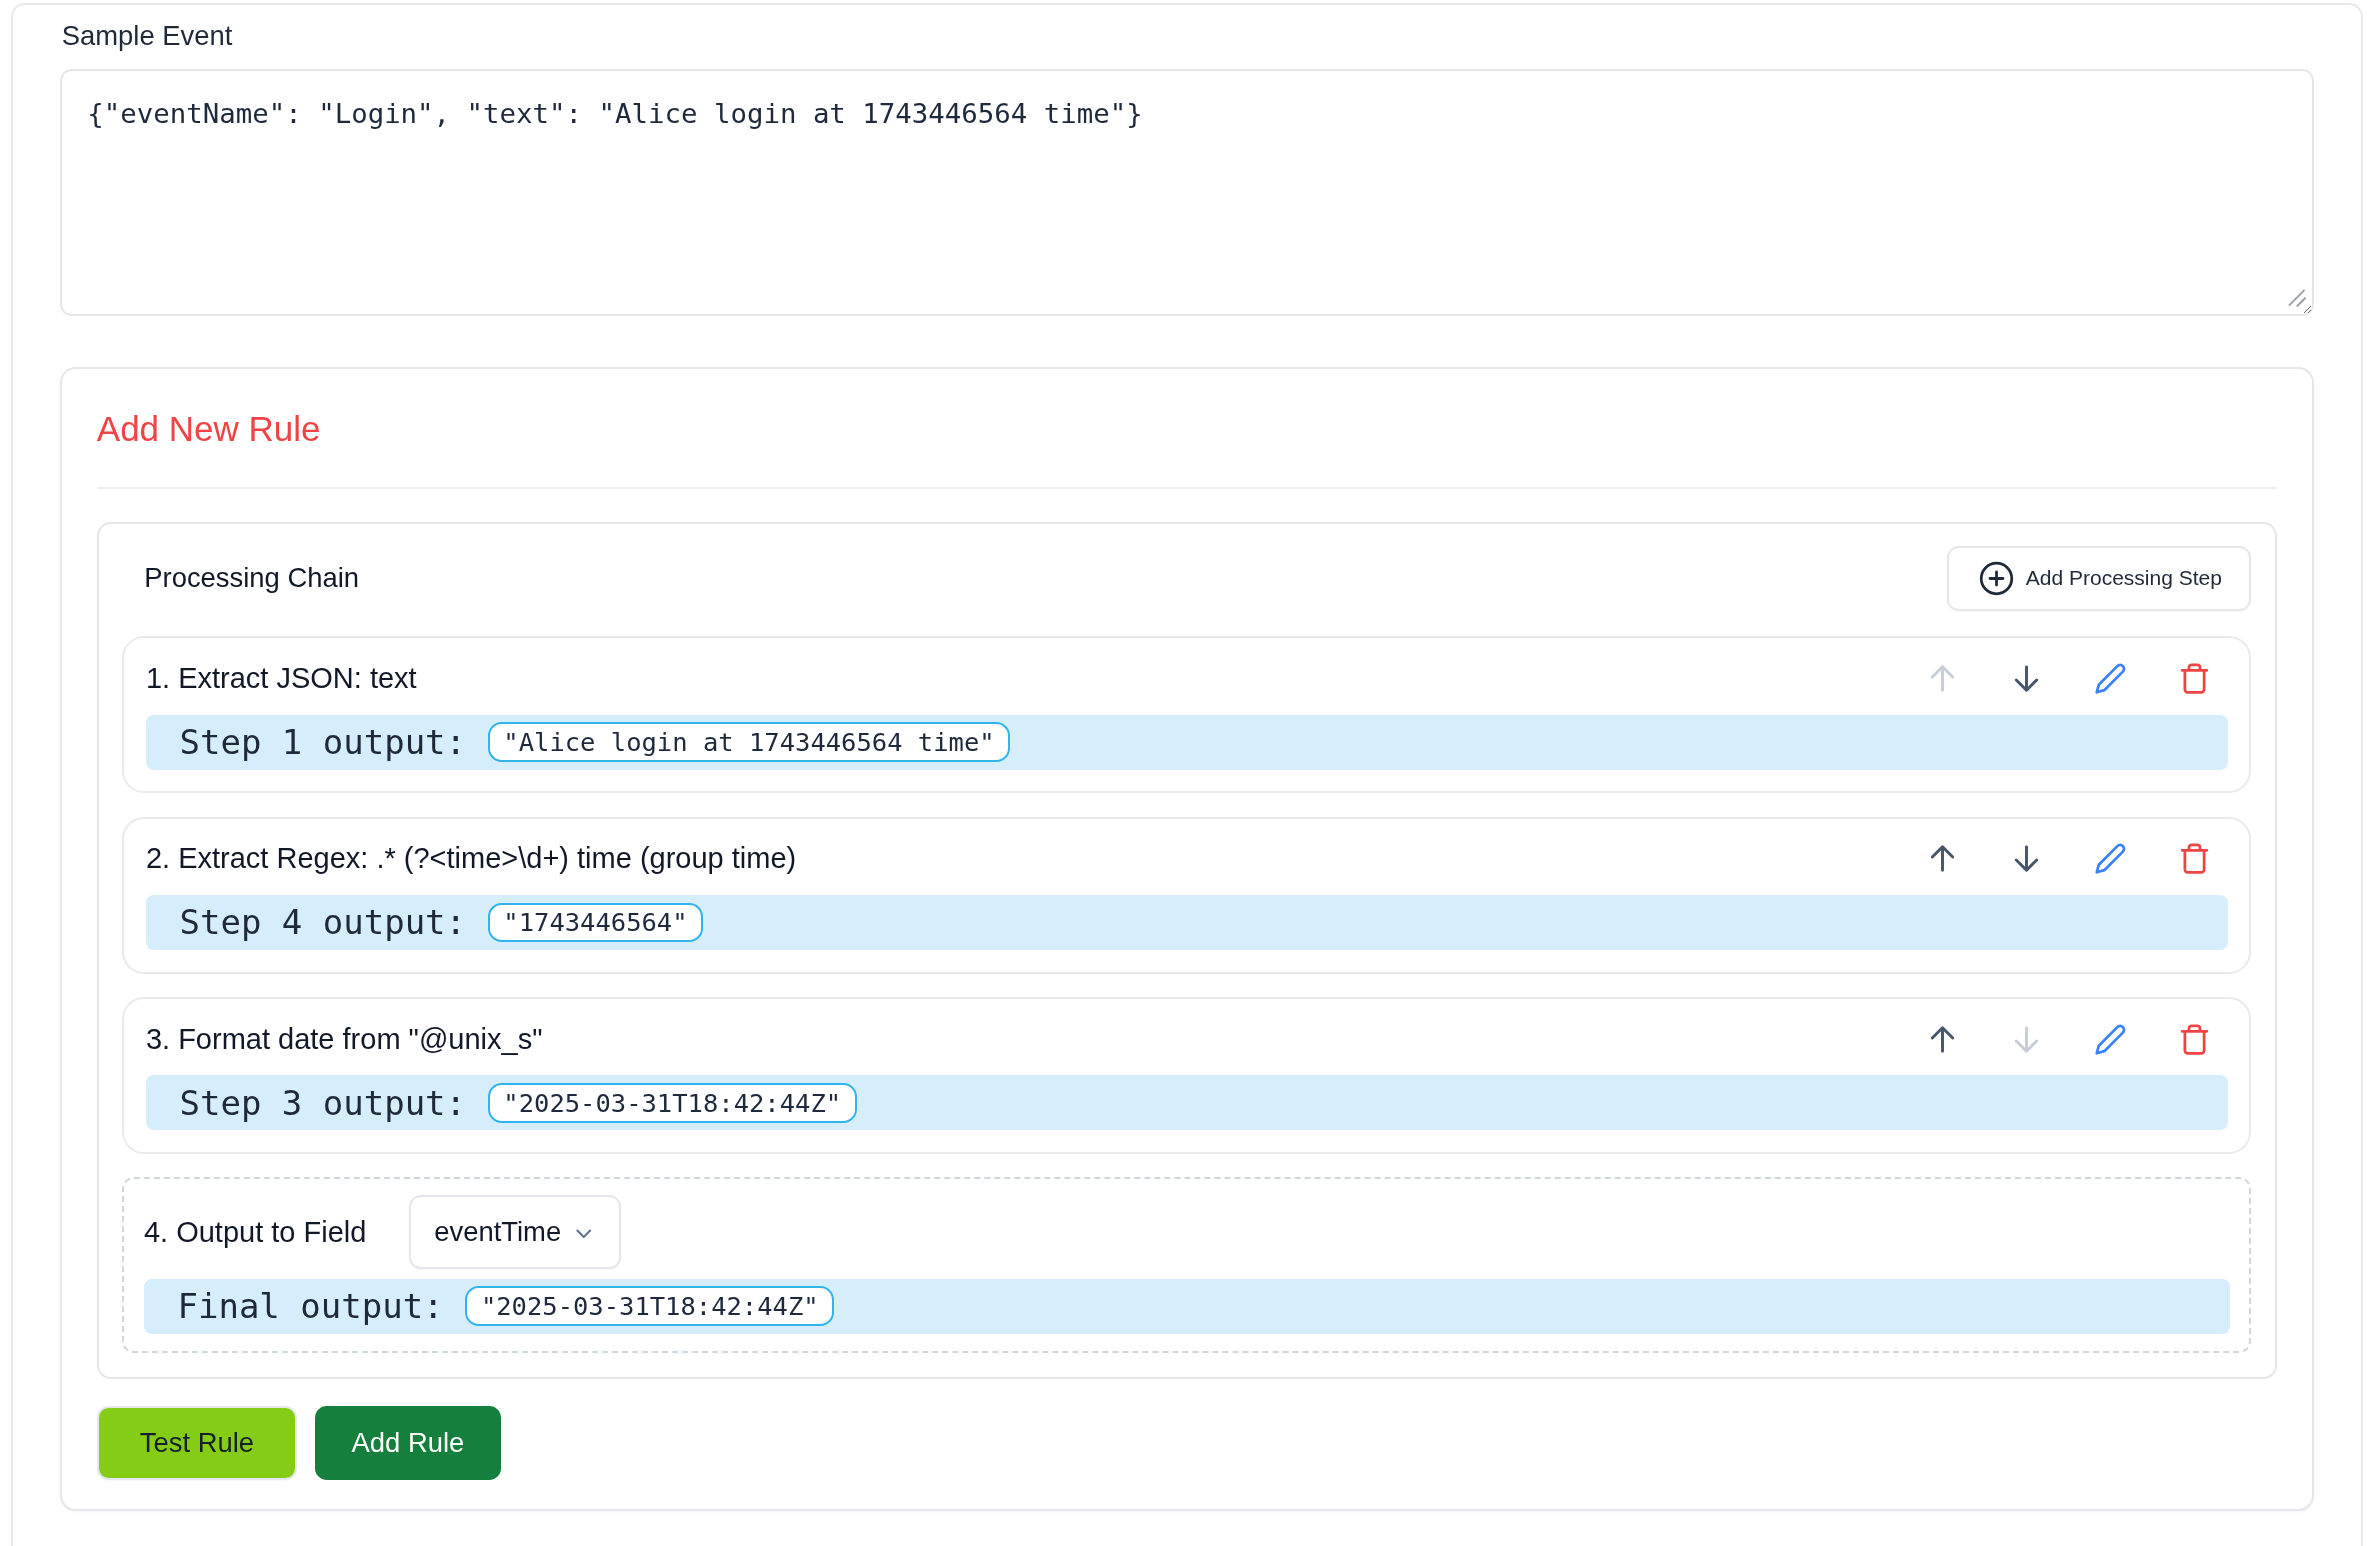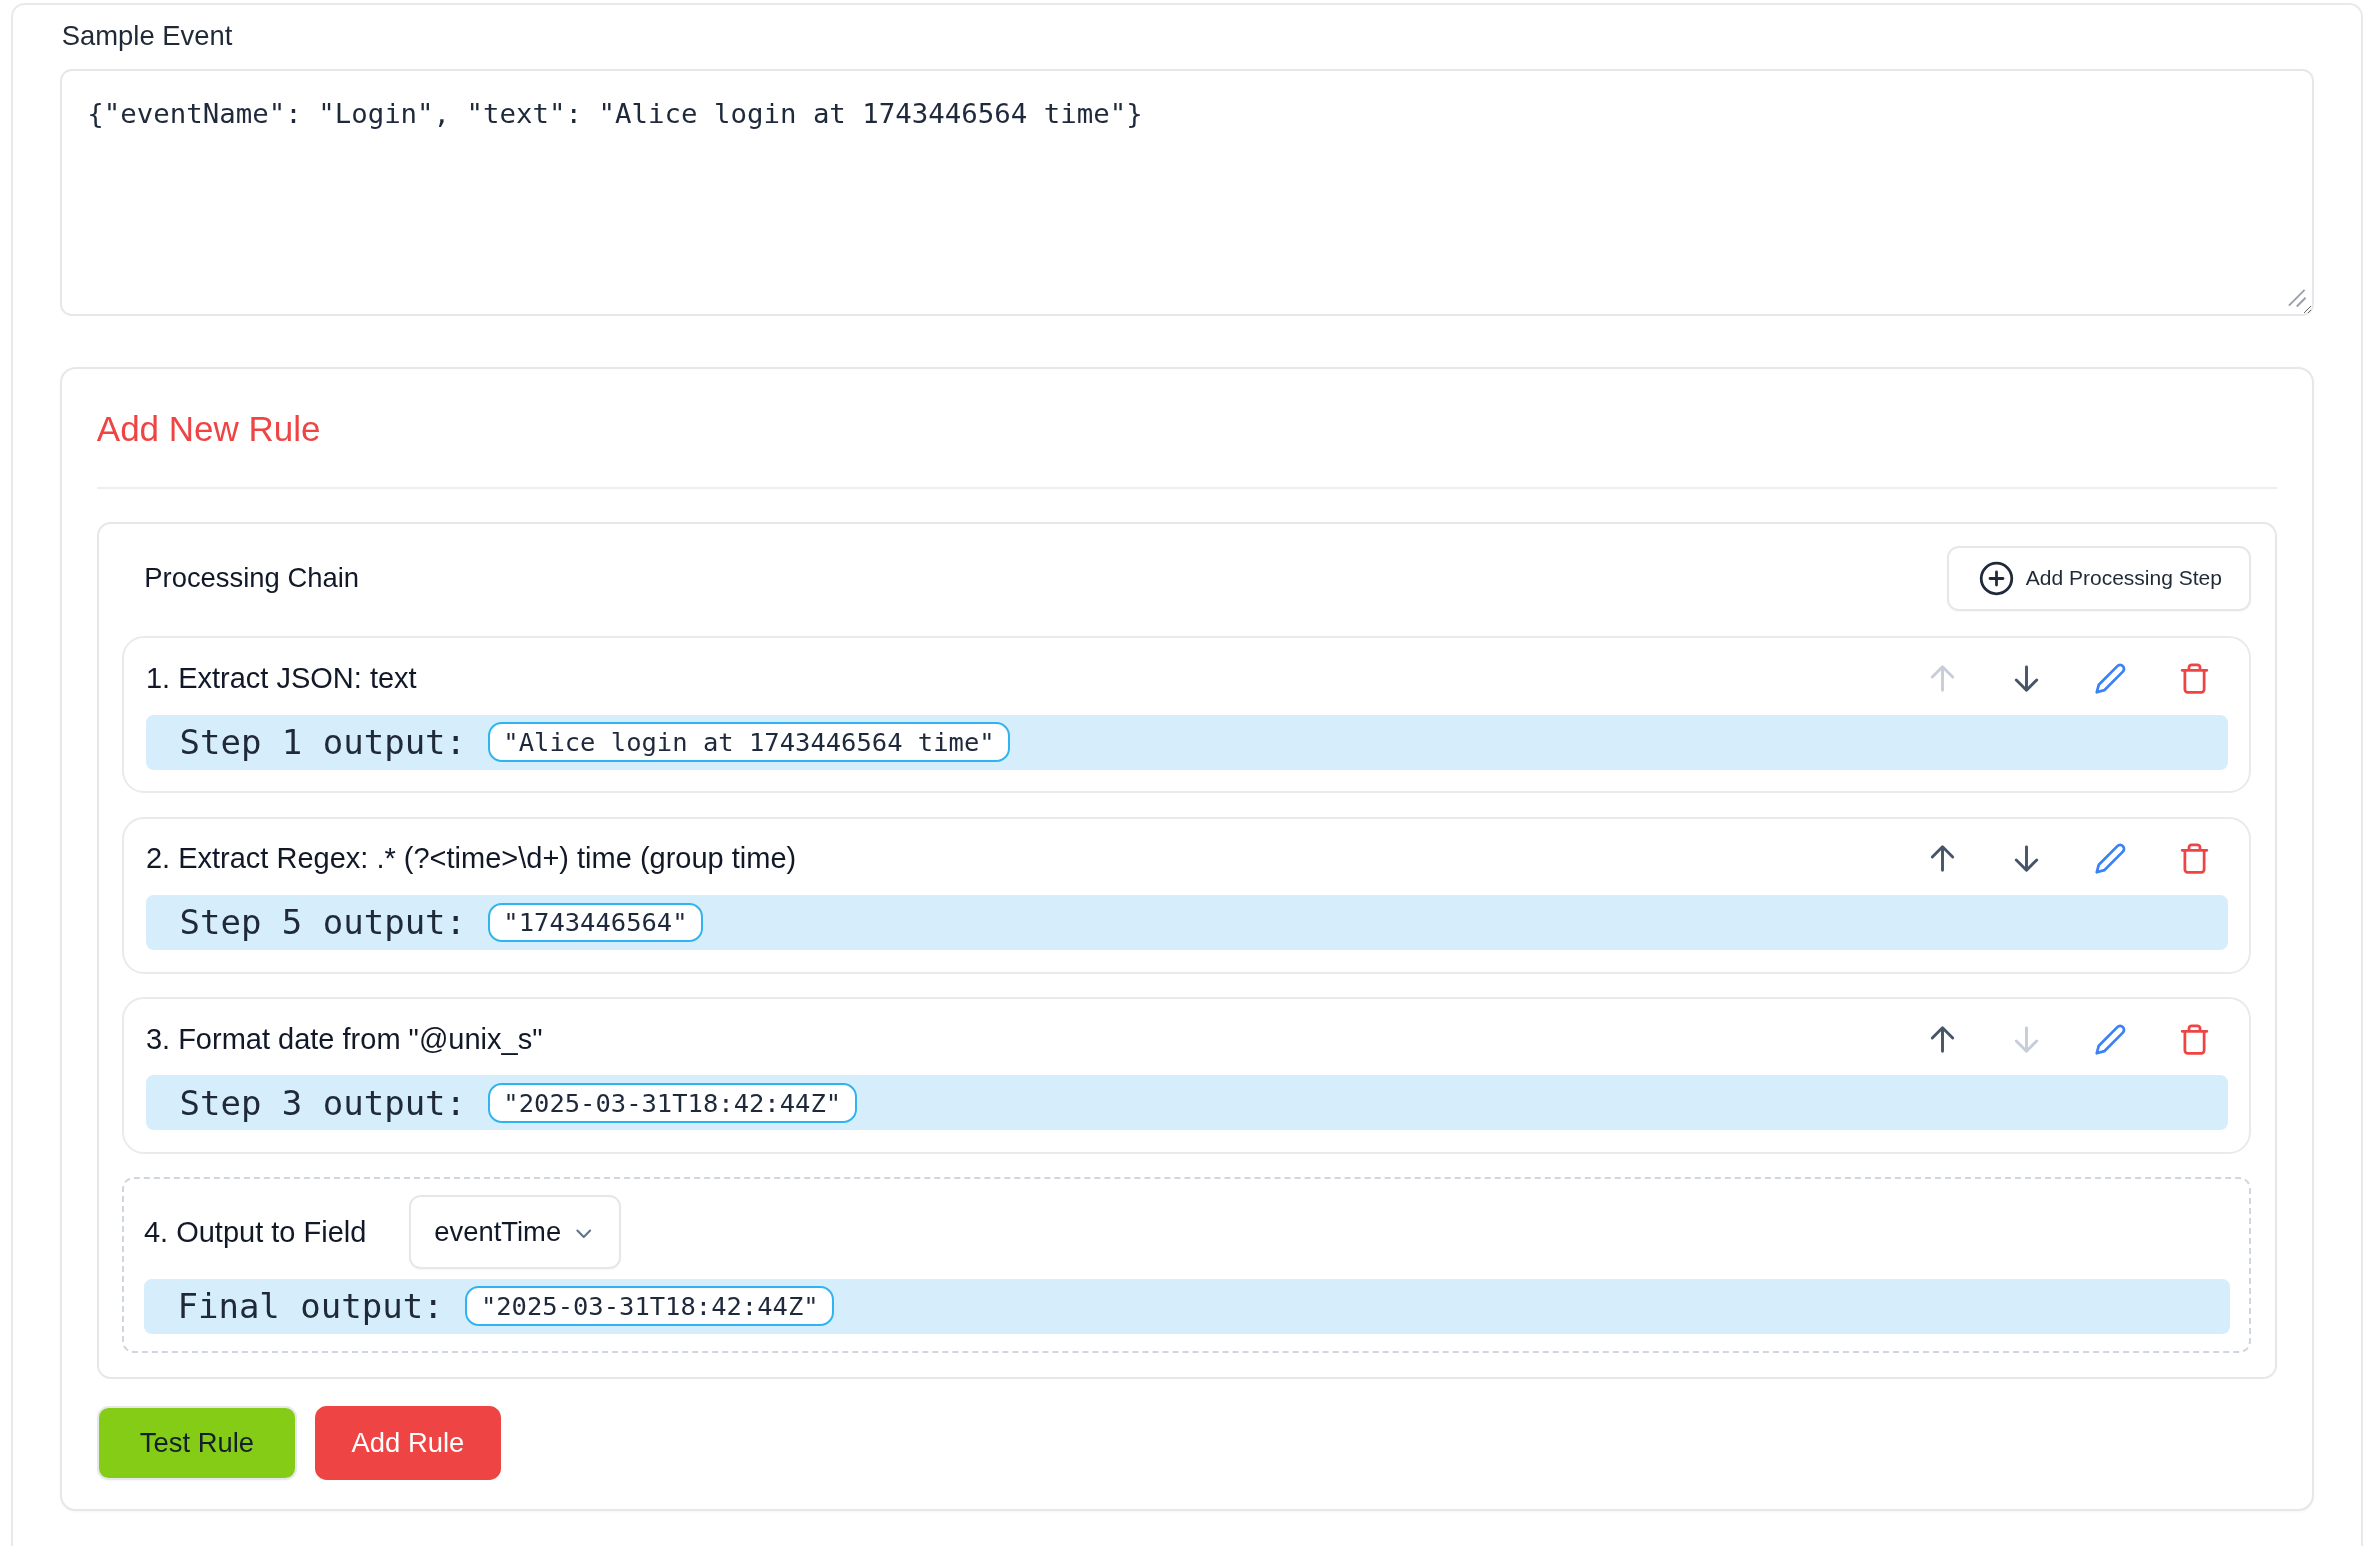--- a/index.html
+++ b/index.html
@@ -154,21 +154,21 @@
   }
   .btn-test {
     padding: 0 41px;
     background: #84cc16;
     border: 2px solid #e5e7eb;
     color: #16202c;
     box-shadow: 0 1px 2px rgba(16,24,40,0.04);
   }
   .btn-add {
     padding: 4px 37px;
-    background: #ef4444;
+    background: #15803d;
     border: none;
     color: #ffffff;
   }
 </style>
 </head>
 <body>
 
 <div class="frame">
 
   <div class="sample-label">Sample Event</div>
@@ -266,21 +266,21 @@
             <button class="icon-btn icon-del">
               <span style="display:flex;">
                 <svg width="33" height="33" viewBox="0 0 24 24" fill="none" stroke="currentColor" stroke-width="2" stroke-linecap="round" stroke-linejoin="round">
                     <path d="M3 6h18M19 6v14a2 2 0 0 1-2 2H7a2 2 0 0 1-2-2V6M8 6V4a2 2 0 0 1 2-2h4a2 2 0 0 1 2 2v2"></path>
                   </svg>
               </span>
             </button>
           </div>
         </div>
         <div class="output-bar">
-          <span class="output-label">Step 5 output:</span>
+          <span class="output-label">Step 4 output:</span>
           <span class="output-pill">"1743446564"</span>
         </div>
       </div>
 
       <div class="step-card">
         <div class="step-head">
           <div class="step-title">3. Format date from "@unix_s"</div>
           <div class="step-actions">
             <button class="icon-btn icon-arrow">
               <span style="display:flex;">

